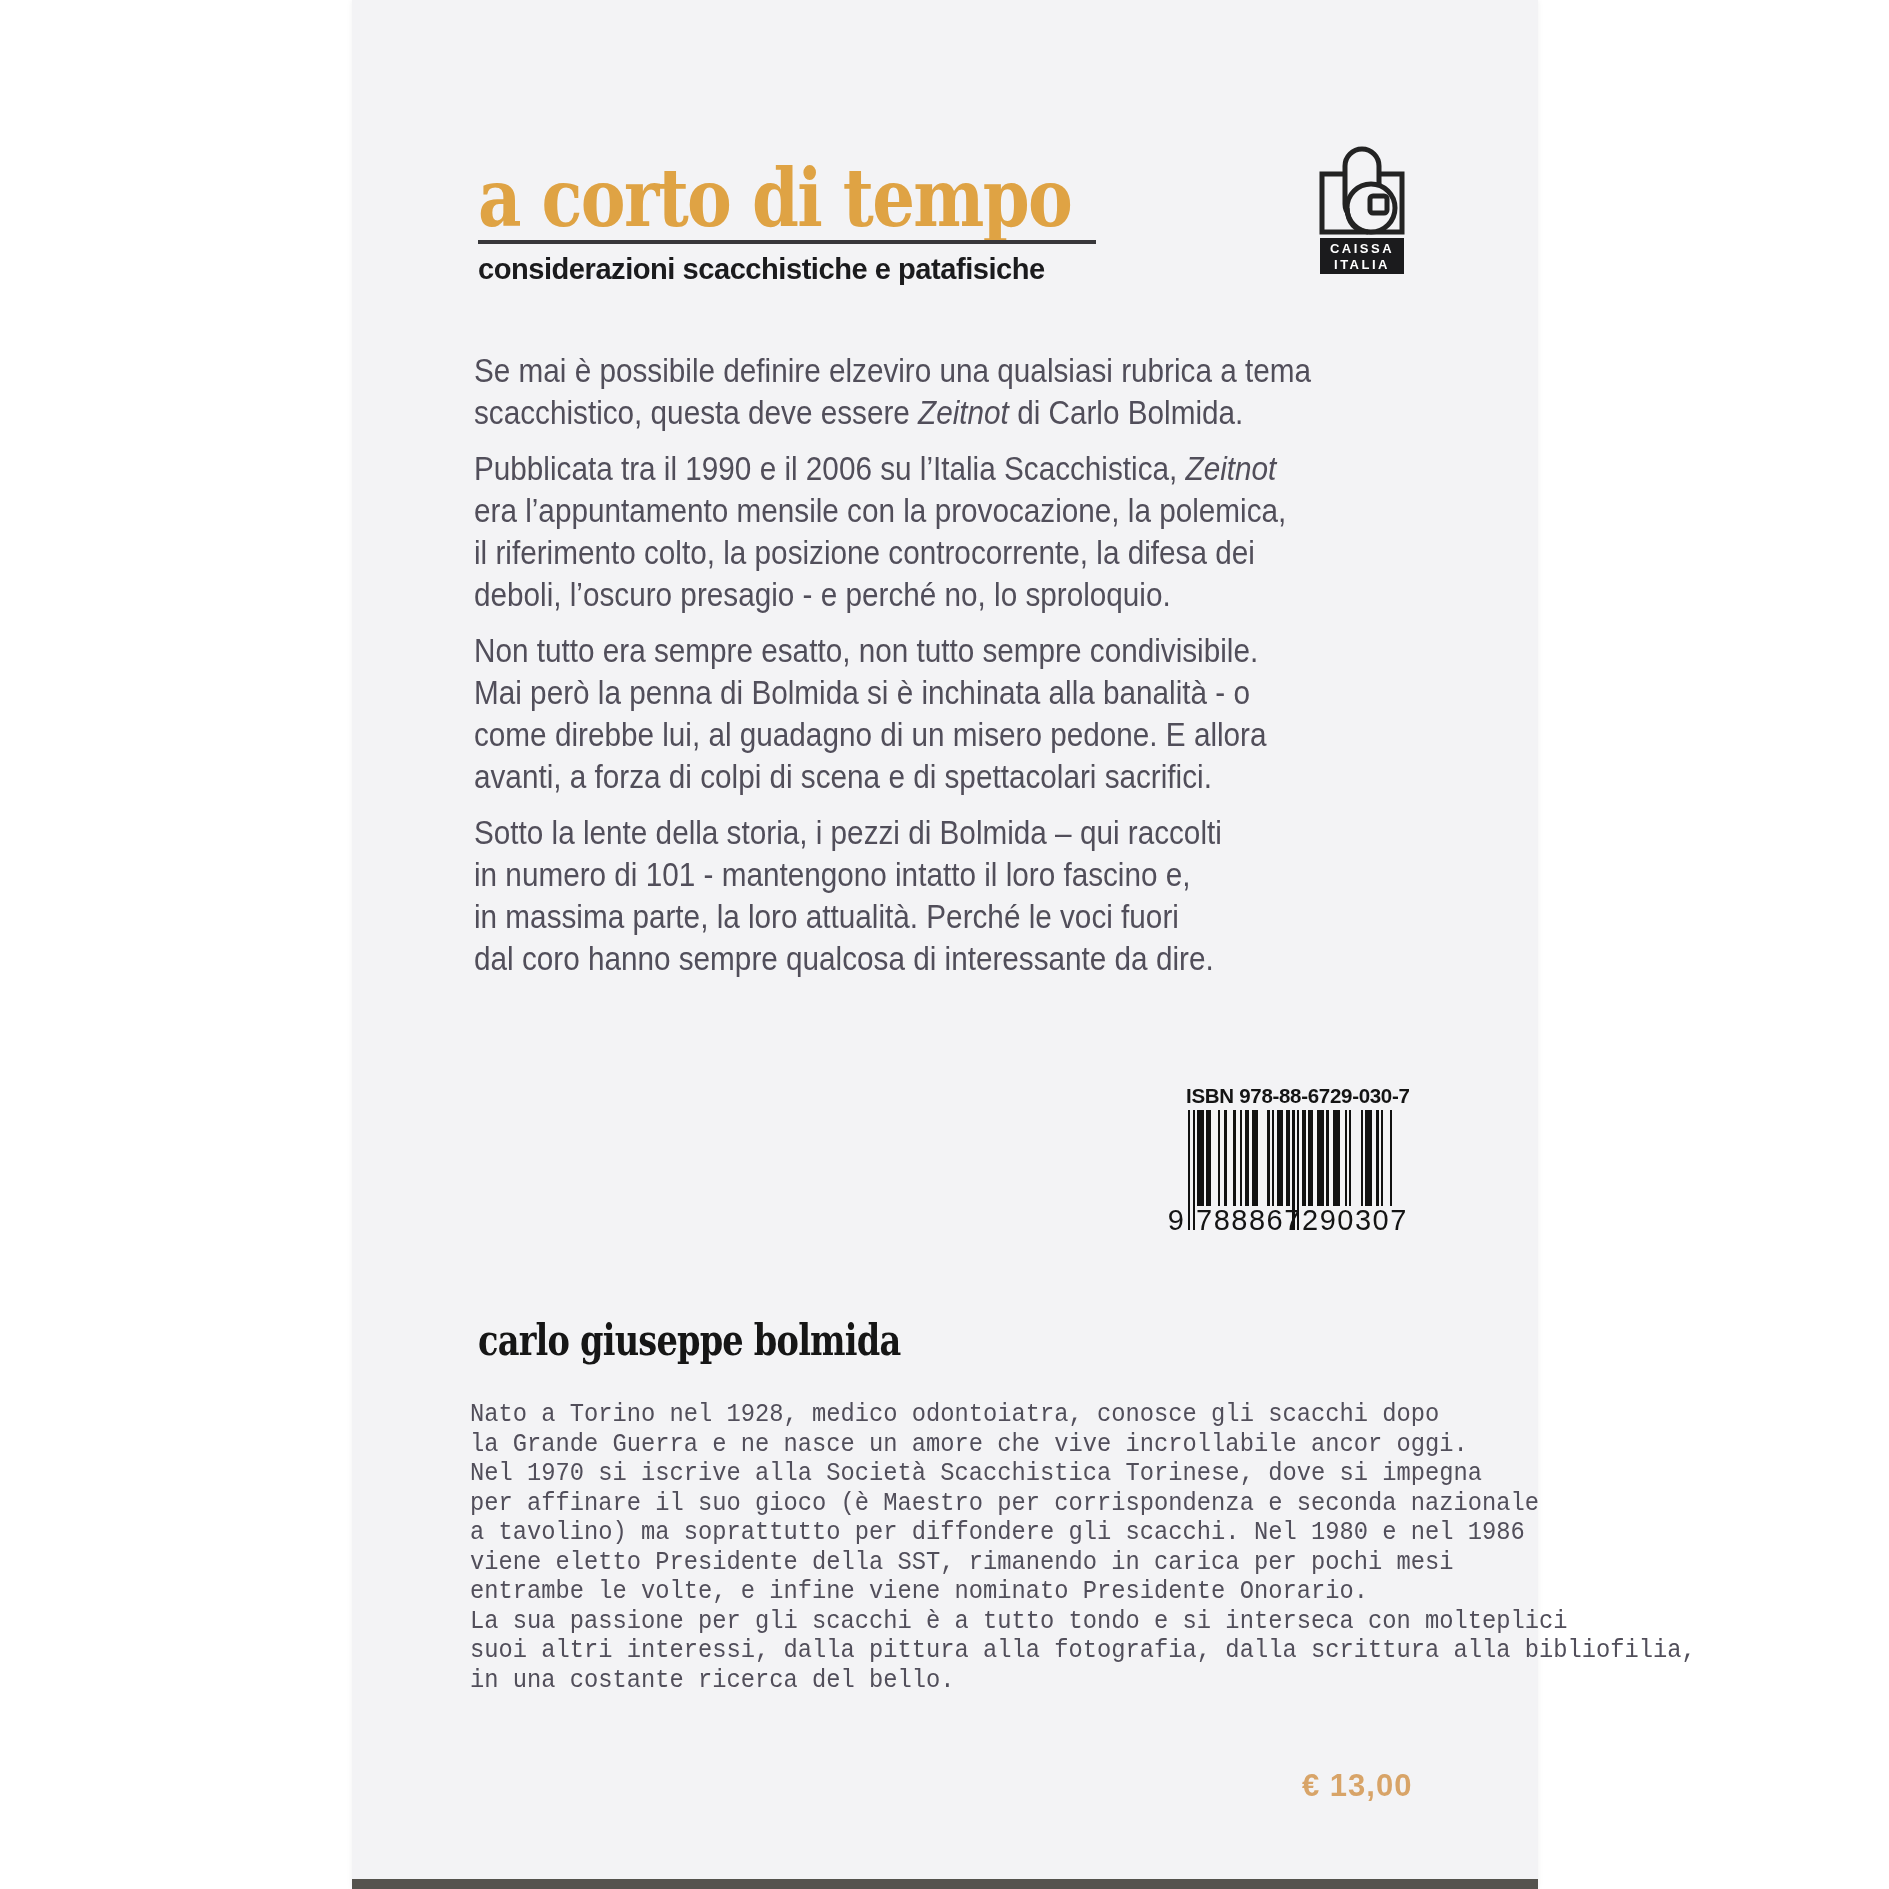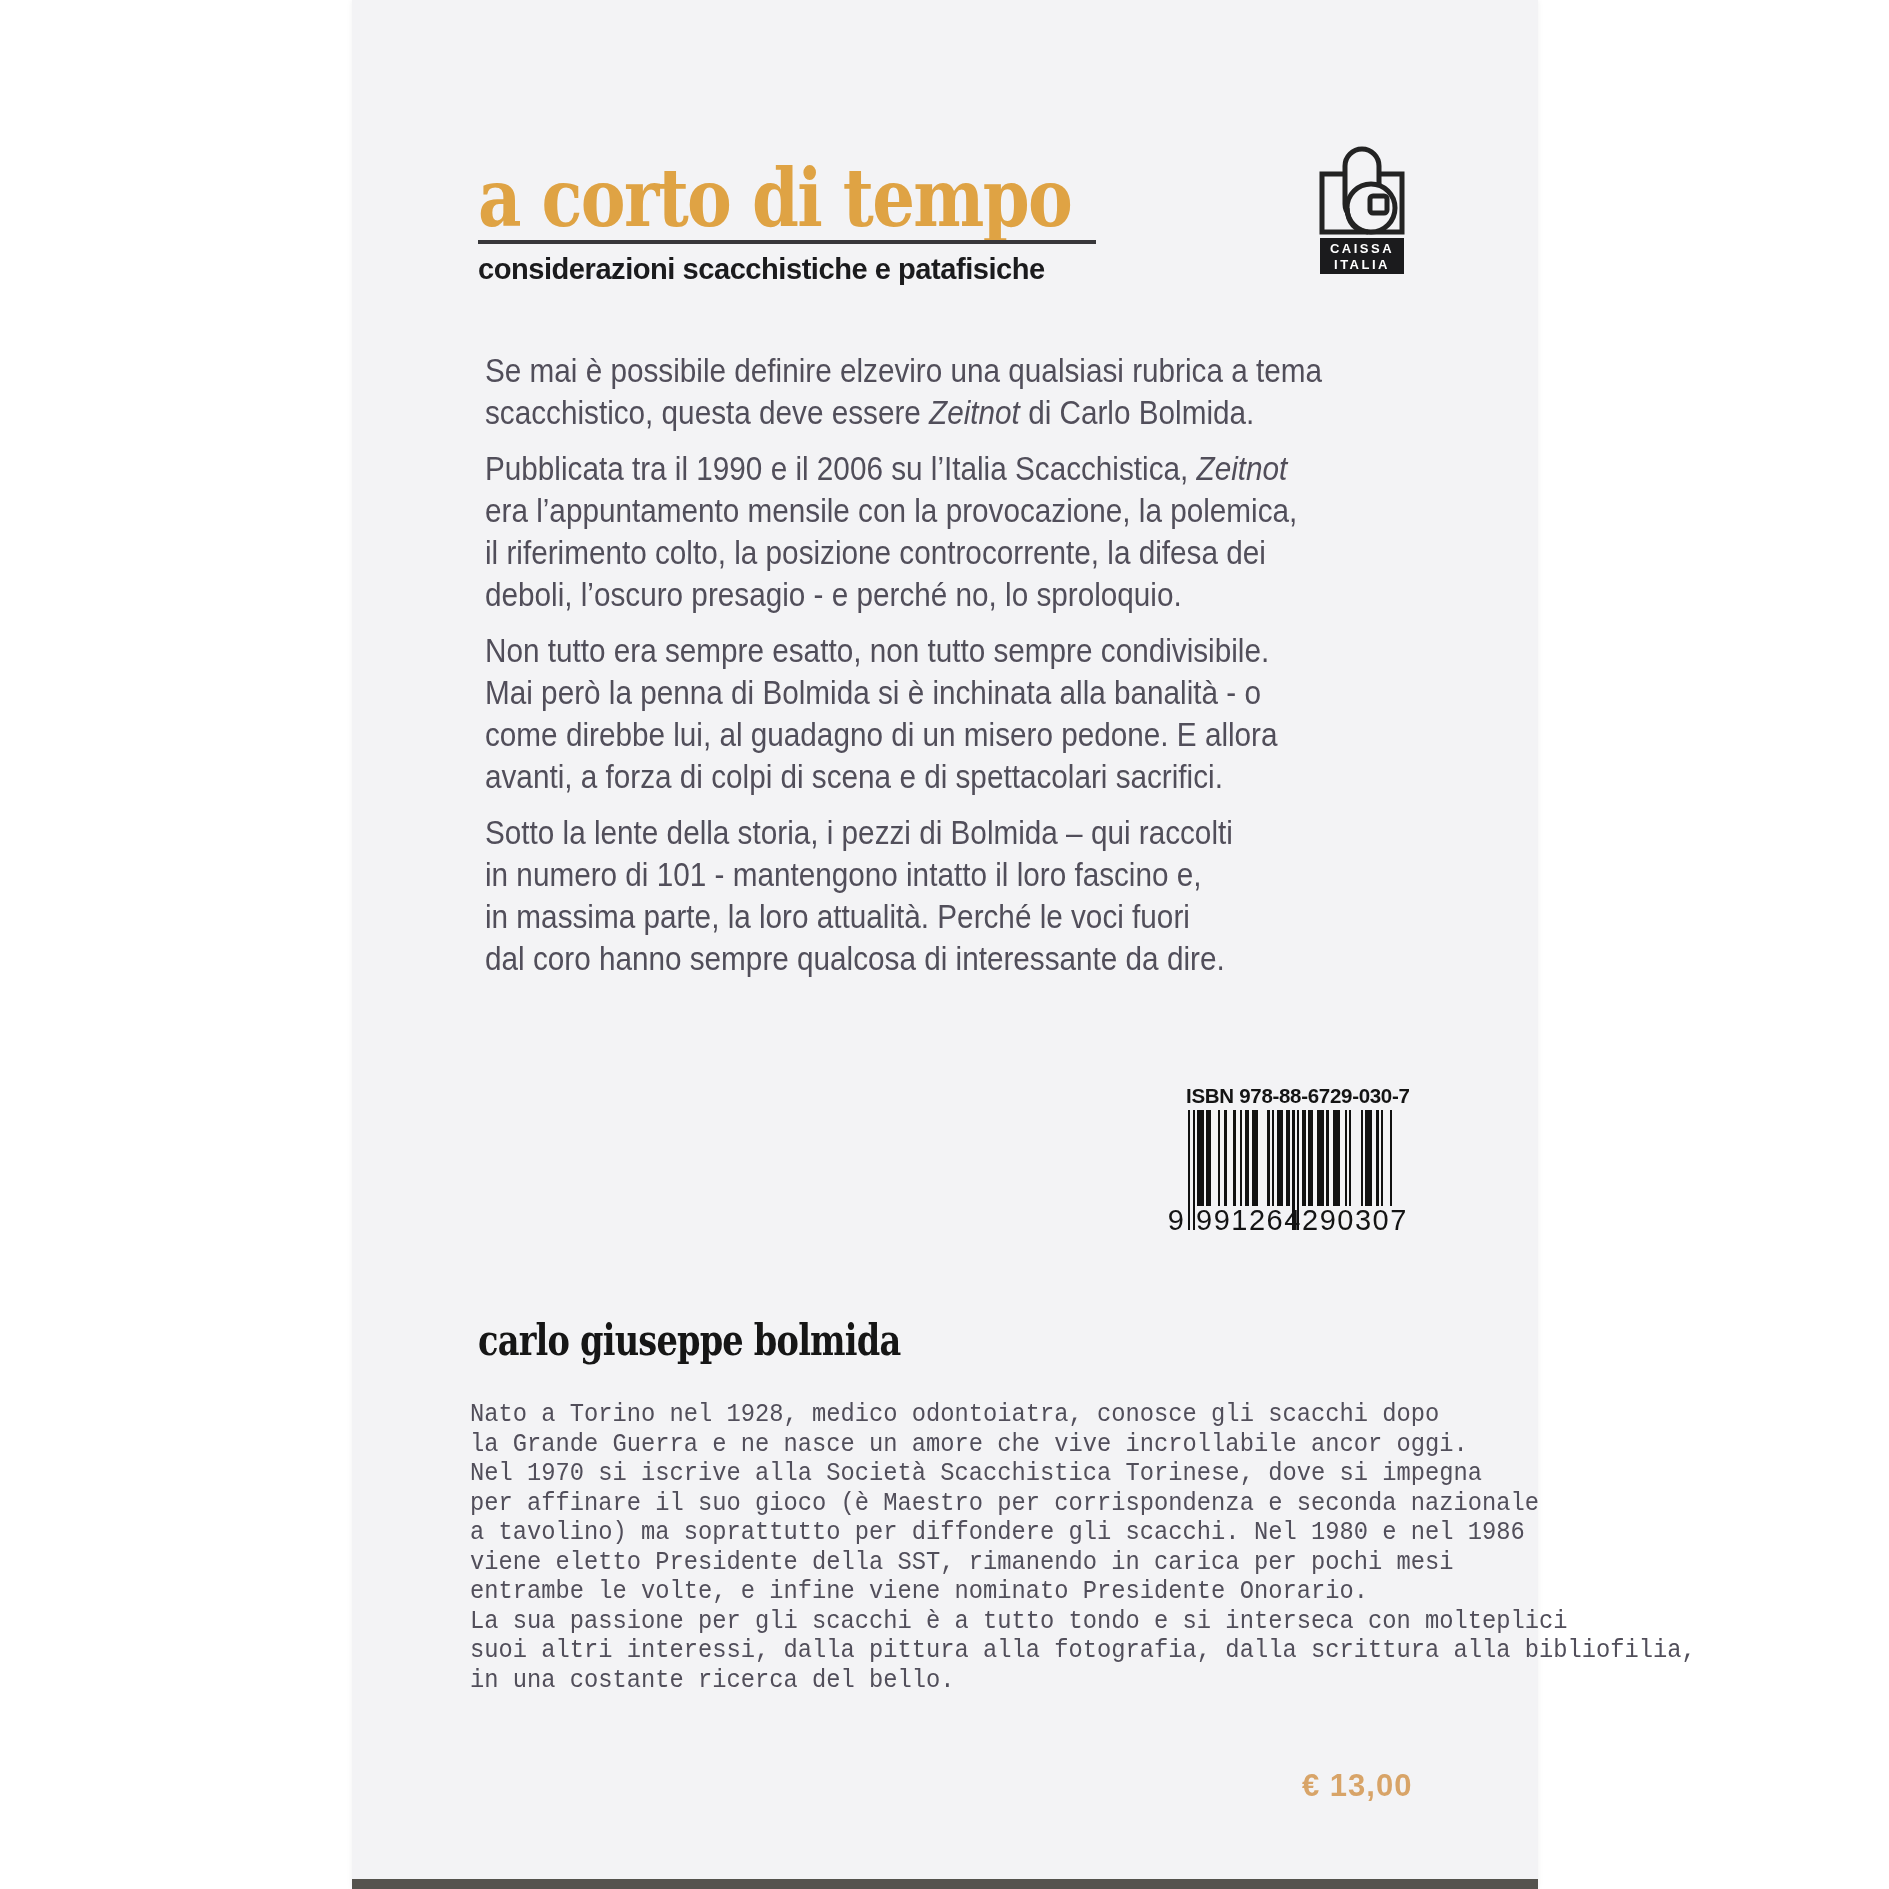--- a/index.html
+++ b/index.html
@@ -31,21 +31,21 @@
     position:absolute;left:478px;top:252px;
     font-weight:bold;font-size:30px;line-height:34px;letter-spacing:-0.5px;
     color:#1b1b1d;white-space:nowrap;
     transform:scaleX(0.97);transform-origin:left top;
   }
   .logo{position:absolute;left:1318px;top:146px;width:88px;height:128px;}
   .description{
     position:absolute;left:470px;top:350px;width:960px;
     font-size:33px;line-height:42px;color:#514e5a;
   }
-  .description .para{margin:0 0 14px 15px;}
+  .description .para{margin:0 0 14px 4px;}
   .description .line{
     white-space:nowrap;transform:scaleX(0.9);transform-origin:left top;
   }
   .bio{
     position:absolute;left:470px;top:1400px;width:980px;
     font-size:25px;line-height:29.5px;color:#514e5a;font-family:Liberation Mono, monospace;
   }
   .bio .line{white-space:nowrap;transform:scaleX(0.95);transform-origin:left top;}
   .author{
     position:absolute;left:478px;top:1318px;
@@ -150,21 +150,21 @@
     <div class="bar" style="left: 145.28px; width: 6.81px;"></div>
     <div class="bar" style="left: 156.63px; width: 2.27px;"></div>
     <div class="bar" style="left: 161.17px; width: 2.27px;"></div>
     <div class="bar" style="left: 172.52px; width: 2.27px;"></div>
     <div class="bar" style="left: 177.06px; width: 6.81px;"></div>
     <div class="bar" style="left: 188.41px; width: 2.27px;"></div>
     <div class="bar" style="left: 192.95px; width: 2.27px;"></div>
     <div class="bar" style="left: 202.03px; width: 2.27px;"></div>
   </div>
 <div class="barcode-digit bd-first">9</div>
-<div class="barcode-digit bd-left">991264</div>
+<div class="barcode-digit bd-left">788867</div>
 <div class="barcode-digit bd-right">290307</div>
 
 <div class="author">carlo giuseppe bolmida</div>
 <div class="bio">
     <div class="line">Nato a Torino nel 1928, medico odontoiatra, conosce gli scacchi dopo</div>
     <div class="line">la Grande Guerra e ne nasce un amore che vive incrollabile ancor oggi.</div>
     <div class="line">Nel 1970 si iscrive alla Società Scacchistica Torinese, dove si impegna</div>
     <div class="line">per affinare il suo gioco (è Maestro per corrispondenza e seconda nazionale</div>
     <div class="line">a tavolino) ma soprattutto per diffondere gli scacchi. Nel 1980 e nel 1986</div>
     <div class="line">viene eletto Presidente della SST, rimanendo in carica per pochi mesi</div>

